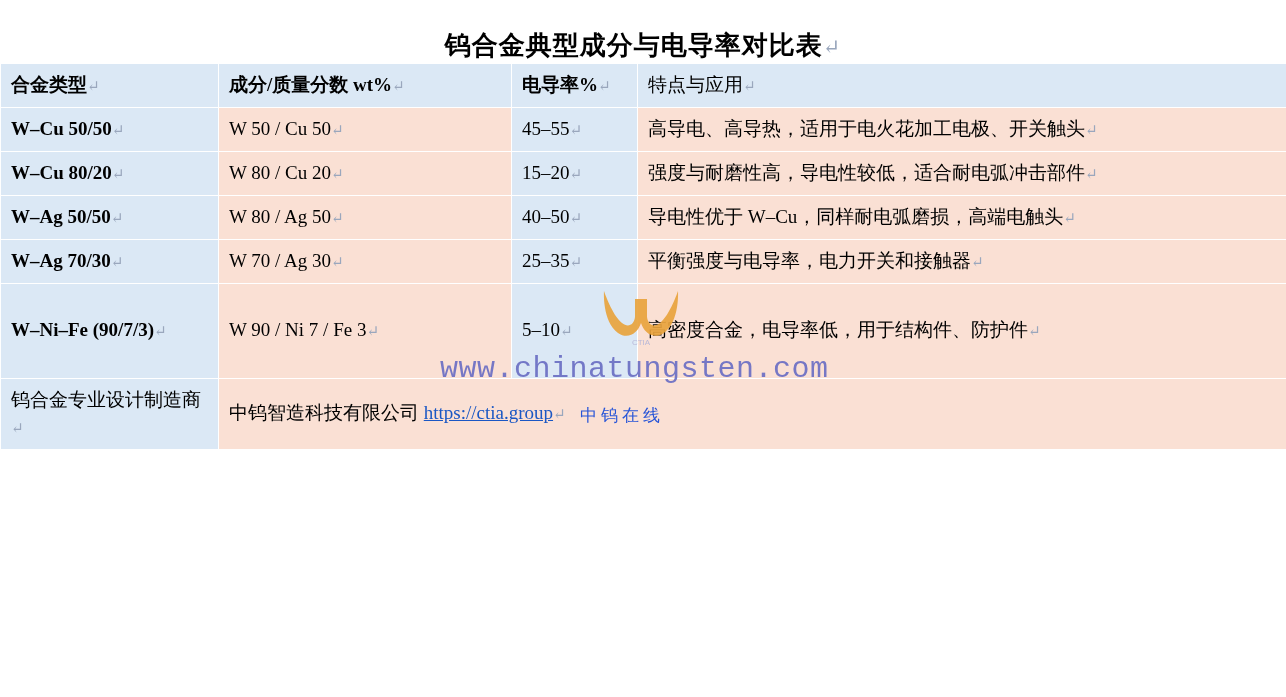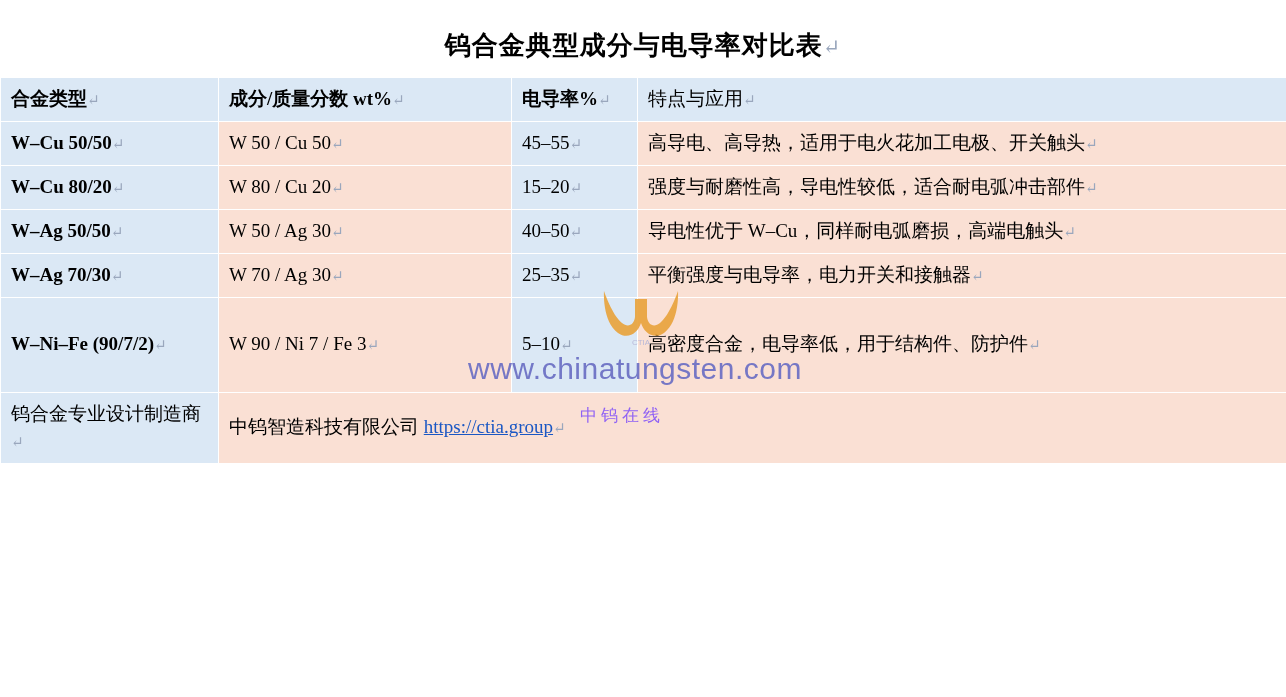--- a/index.html
+++ b/index.html
@@ -20,21 +20,20 @@
     width: 1286px;
     height: 697px;
     overflow: hidden;
   }
   .doc-title {
     text-align: center;
     font-size: 26px;
     font-weight: bold;
     font-family: "Liberation Serif", "DejaVu Serif", serif;
     padding-top: 28px;
-    padding-bottom: 14px;
     letter-spacing: 1px;
   }
   .pilcrow {
     color: #9aa7bd;
     font-weight: normal;
     font-size: 0.8em;
     vertical-align: baseline;
   }
   table.main {
     border-collapse: collapse;
@@ -107,34 +106,34 @@
   }
   .wm-logo {
     position: absolute;
     left: 598px;
     top: 285px;
     width: 86px;
     height: 62px;
   }
   .wm-text {
     position: absolute;
-    left: 468px;
+    left: 440px;
     top: 352px;
     font-size: 30px;
     color: #6b6fc4;
-    font-family: Liberation Sans, sans-serif;
+    font-family: Liberation Mono, monospace;
     letter-spacing: 0.5px;
     opacity: 0.92;
   }
   .wm-sub {
     position: absolute;
     left: 580px;
     top: 404px;
     font-size: 17px;
-    color: #8b5cf6;
+    color: #1d4ed8;
     letter-spacing: 4px;
     opacity: 0.95;
   }
 </style>
 </head>
 <body>
 
 <div class="page">
 
   <div class="doc-title"><span>钨合金典型成分与电导率对比表</span><span class="pilcrow">↵</span></div>
@@ -164,34 +163,34 @@
 
       <tr>
         <td class="col-a"><span>W–Cu 80/20</span><span class="pilcrow">↵</span></td>
         <td class="col-b"><span>W 80 / Cu 20</span><span class="pilcrow">↵</span></td>
         <td class="col-c"><span>15–20</span><span class="pilcrow">↵</span></td>
         <td class="col-d"><span>强度与耐磨性高，导电性较低，适合耐电弧冲击部件</span><span class="pilcrow">↵</span></td>
       </tr>
 
       <tr>
         <td class="col-a"><span>W–Ag 50/50</span><span class="pilcrow">↵</span></td>
-        <td class="col-b"><span>W 50 / Ag 30</span><span class="pilcrow">↵</span></td>
+        <td class="col-b"><span>W 80 / Ag 50</span><span class="pilcrow">↵</span></td>
         <td class="col-c"><span>40–50</span><span class="pilcrow">↵</span></td>
         <td class="col-d"><span>导电性优于 W–Cu，同样耐电弧磨损，高端电触头</span><span class="pilcrow">↵</span></td>
       </tr>
 
       <tr>
         <td class="col-a"><span>W–Ag 70/30</span><span class="pilcrow">↵</span></td>
         <td class="col-b"><span>W 70 / Ag 30</span><span class="pilcrow">↵</span></td>
         <td class="col-c"><span>25–35</span><span class="pilcrow">↵</span></td>
         <td class="col-d"><span>平衡强度与电导率，电力开关和接触器</span><span class="pilcrow">↵</span></td>
       </tr>
 
       <tr class="tall">
-        <td class="col-a"><span>W–Ni–Fe (90/7/2)</span><span class="pilcrow">↵</span></td>
+        <td class="col-a"><span>W–Ni–Fe (90/7/3)</span><span class="pilcrow">↵</span></td>
         <td class="col-b"><span>W 90 / Ni 7 / Fe 3</span><span class="pilcrow">↵</span></td>
         <td class="col-c"><span>5–10</span><span class="pilcrow">↵</span></td>
         <td class="col-d"><span>高密度合金，电导率低，用于结构件、防护件</span><span class="pilcrow">↵</span></td>
       </tr>
 
 
       <tr>
         <td class="footer-left"><span>钨合金专业设计制造商</span><span class="pilcrow">↵</span></td>
         <td class="footer-right" colspan="3"><span>中钨智造科技有限公司 </span><span class="link">https://ctia.group</span><span class="pilcrow">↵</span></td>
       </tr>

